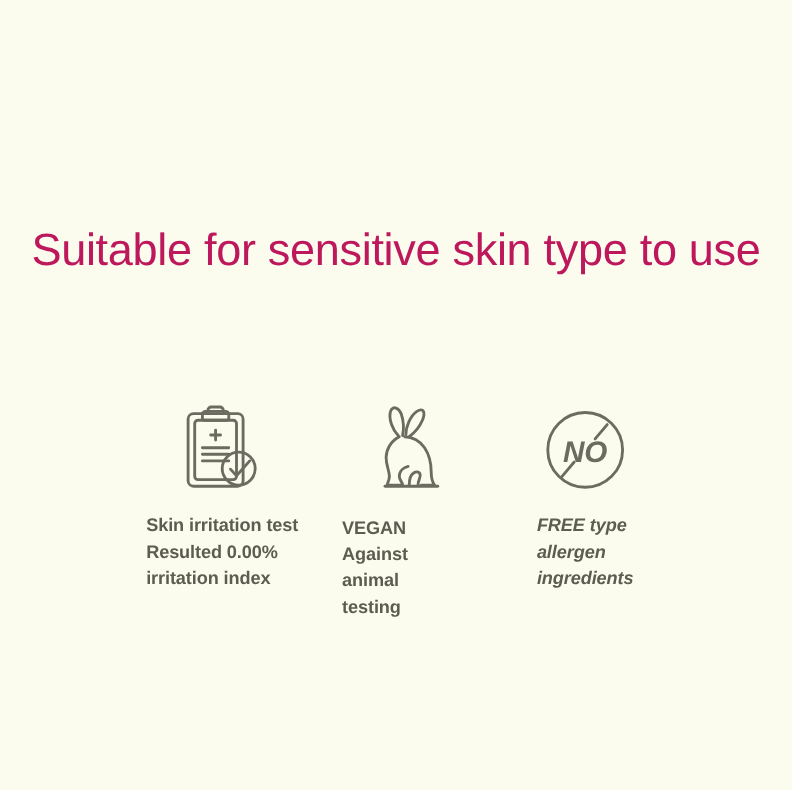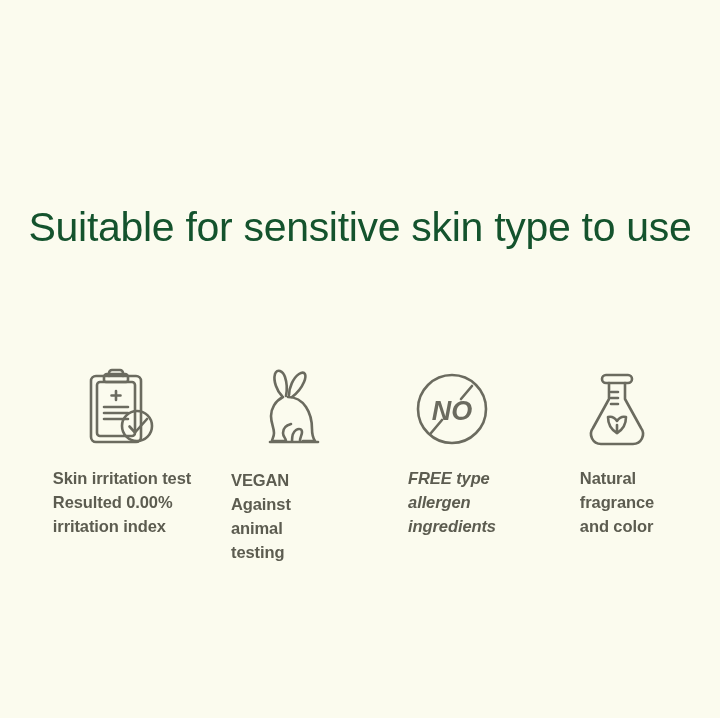--- a/index.html
+++ b/index.html
@@ -23,21 +23,21 @@
   .headline {
     position: absolute;
     top: 172px;
     left: 0;
     width: 720px;
     text-align: center;
     font-size: 41px;
     line-height: 57px;
     font-weight: 400;
     letter-spacing: -0.3px;
-    color: #14532d;
+    color: #be185d;
     padding: 0 28px;
     box-sizing: border-box;
   }
   .features {
     position: absolute;
     top: 366px;
     left: 0;
     width: 720px;
     display: flex;
     flex-direction: row;
@@ -130,29 +130,15 @@
           <path d="M63 20 L52 33"></path>
           <path d="M33 54 L22 67"></path>
           <text x="43" y="54" text-anchor="middle" font-family="Liberation Sans, sans-serif" font-size="27" font-weight="700" fill="#6b6b5f" stroke="none">NO</text>
         </svg>
       </div>
       <div class="caption">FREE type
 allergen
 ingredients</div>
     </div>
 
-    <div class="feature f4 align-center">
-      <div class="icon-wrap">
-        <svg width="72" height="86" viewBox="0 0 72 86" fill="none" stroke="#6b6b5f" stroke-width="2.6" stroke-linecap="round" stroke-linejoin="round">
-          <path d="M25 9 h22 a4 4 0 0 1 0 8 h-22 a4 4 0 0 1 0 -8 z"></path>
-          <path d="M28 17 v16 L12 62 a10 10 0 0 0 8 16 h32 a10 10 0 0 0 8 -16 L44 33 V17"></path>
-          <path d="M30 26 h7 M30 32 h7 M30 38 h7"></path>
-          <path d="M36 67 c-7 -4 -9 -11 -9 -16 c4 -1 7 1 9 4 c2 -3 5 -5 9 -4 c0 5 -2 12 -9 16 z"></path>
-          <path d="M36 67 v-8"></path>
-        </svg>
-      </div>
-      <div class="caption">Natural
-fragrance
-and color</div>
-    </div>
 
   </div>
 </div>
 
 </body></html>

